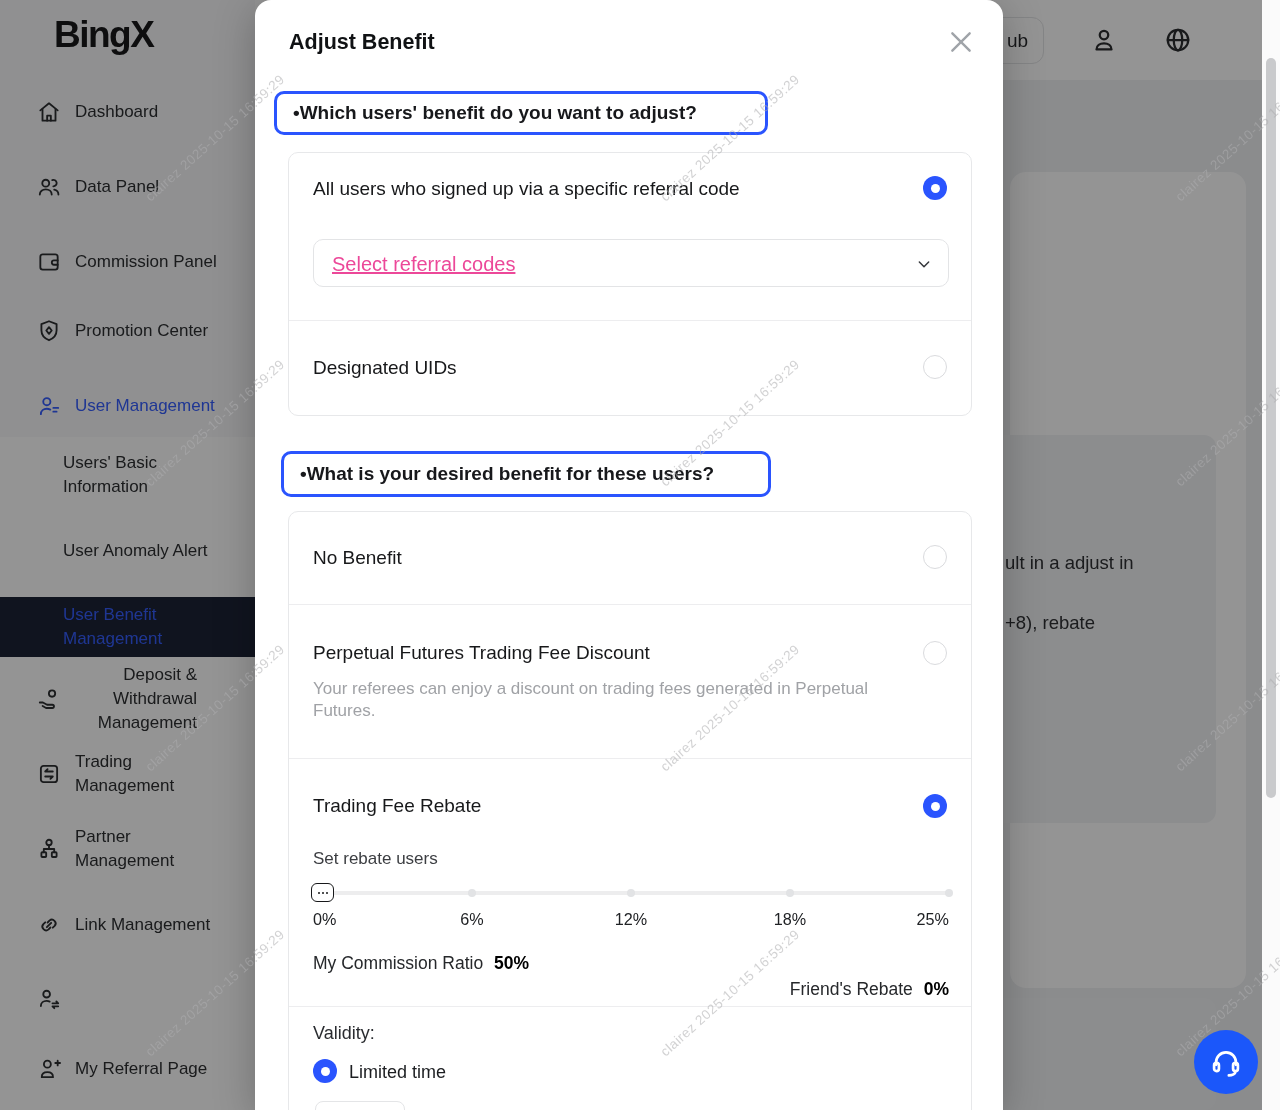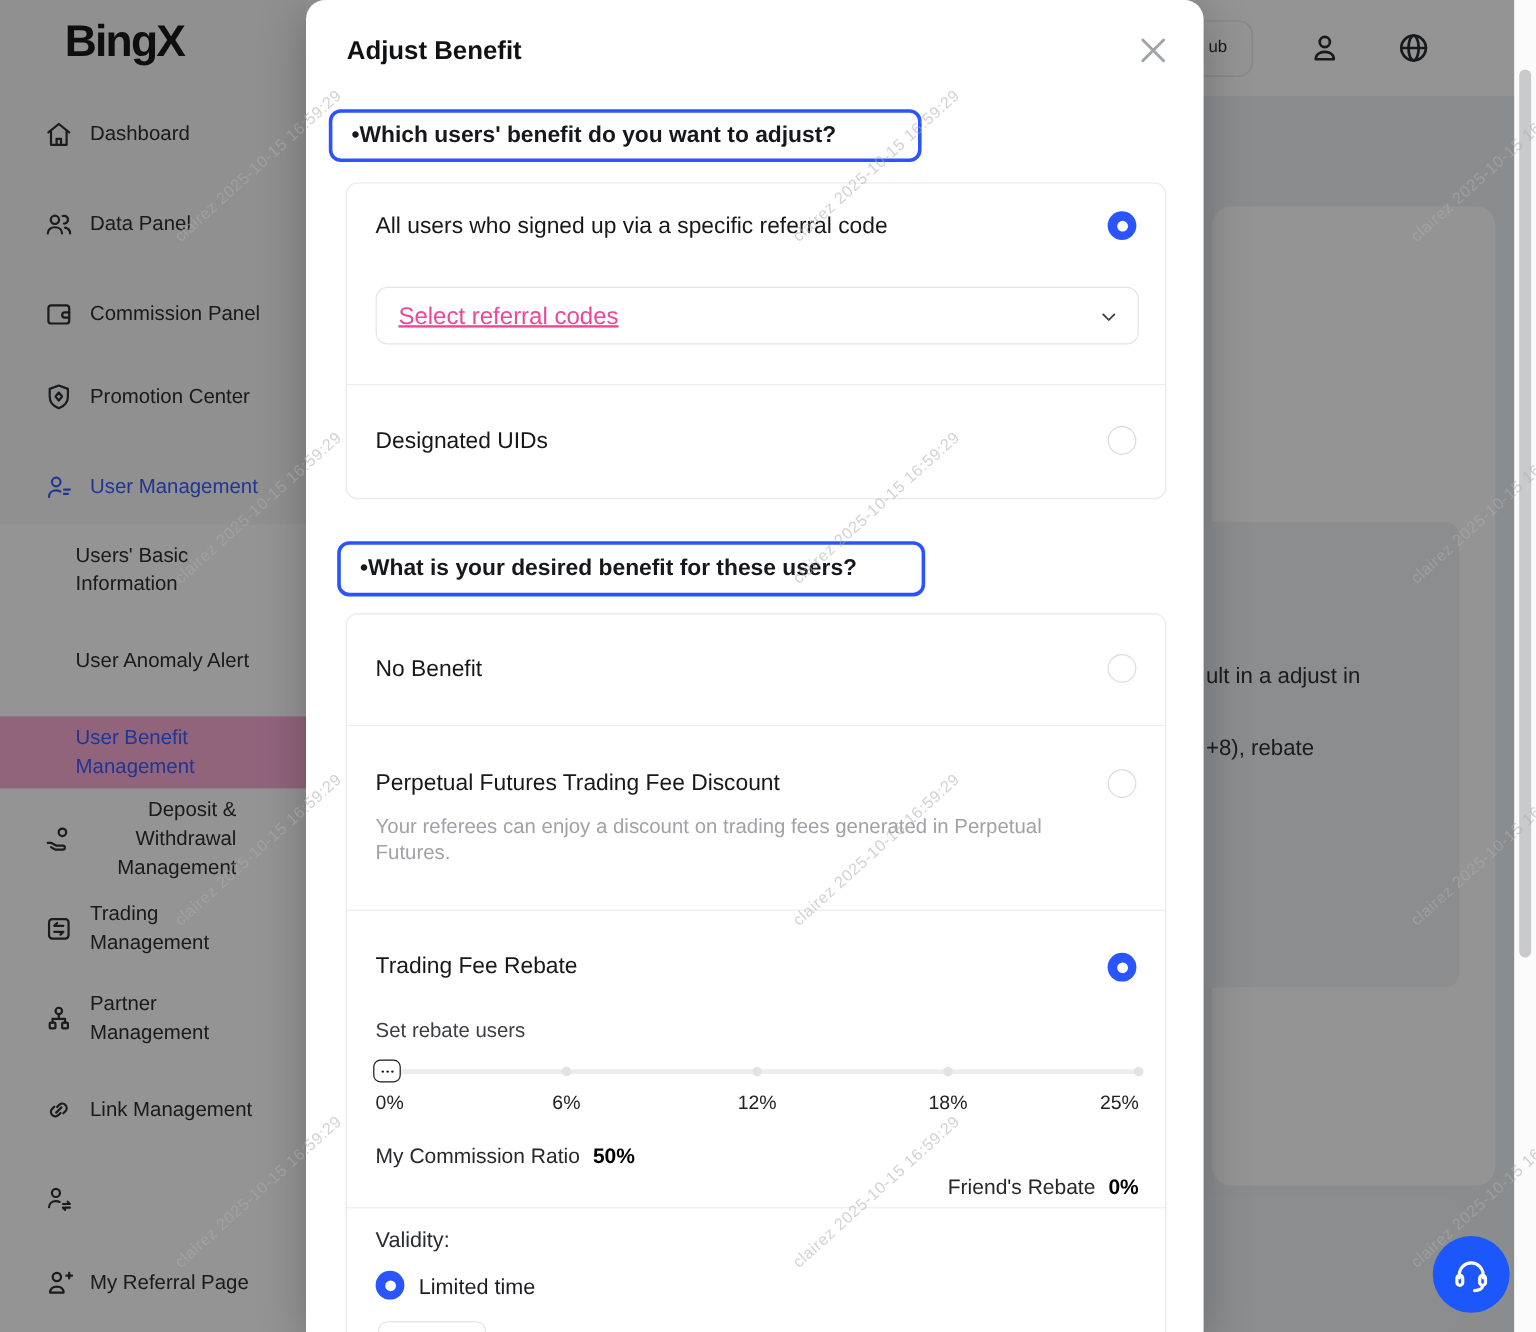--- a/index.html
+++ b/index.html
@@ -9,30 +9,30 @@
   
   .side-upper{position:absolute;left:0;top:0;width:255px;height:437px;background:#f7f8fa;}
   .logo{position:absolute;left:54px;top:14px;font-size:37px;font-weight:800;letter-spacing:-1.5px;color:#0b0c0d;}
   .nav-item{position:absolute;left:0;width:289px;display:flex;align-items:center;cursor:pointer;}
   .nav-item .nicon{position:absolute;left:36px;width:26px;height:26px;color:#212326;}
   .nav-item .nicon svg{width:26px;height:26px;display:block;}
   .nav-item .nlabel{position:absolute;left:75px;font-size:17px;line-height:24px;color:#212326;width:168px;}
   .nav-item.narrow .nlabel{width:122px;}
   .nav-item.sub .nlabel{left:63px;width:172px;}
   .nav-item.active .nicon,.nav-item.active .nlabel,.nav-item.selected .nlabel{color:#2a54fe;}
-  .nav-item.selected{background:#f9a8d4;}
+  .nav-item.selected{background:#0f172a;}
 
   .content-band{position:absolute;left:255px;top:80px;width:1007px;height:1030px;background:#eef0f3;}
   .page-card{position:absolute;left:1010px;top:172px;width:236px;height:816px;background:#ffffff;border-radius:16px;}
   .bg-panel1{position:absolute;left:980px;top:435px;width:236px;height:388px;background:#f1f2f5;border-radius:12px;}
   .bg-panel2{position:absolute;left:980px;top:998px;width:236px;height:112px;background:#f1f2f5;border-radius:12px;}
   .frag{position:absolute;left:1005px;font-size:18.5px;color:#232528;white-space:nowrap;}
   .hub-btn{position:absolute;left:952px;top:17px;width:92px;height:47px;box-sizing:border-box;
            border:1px solid #e2e3e5;border-radius:12px;background:#fff;}
-  .hub-btn span{position:absolute;left:54px;top:12px;font-size:14px;color:#1b1c1f;}
+  .hub-btn span{position:absolute;left:54px;top:12px;font-size:19px;color:#1b1c1f;}
   .hicon{position:absolute;width:30px;height:30px;color:#1f2124;}
   .hicon svg{width:30px;height:30px;display:block;}
 
   
   .overlay{position:absolute;left:0;top:0;width:1262px;height:1110px;background:rgba(17,17,17,0.45);z-index:30;}
 
   
   .modal{position:absolute;left:255px;top:0;width:748px;height:1110px;background:#ffffff;
          border-radius:16px 16px 0 0;z-index:40;box-shadow:0 8px 40px rgba(0,0,0,.25);overflow:hidden;}
   .m-title{position:absolute;left:34px;top:30px;font-size:21.5px;font-weight:700;color:#101214;}

